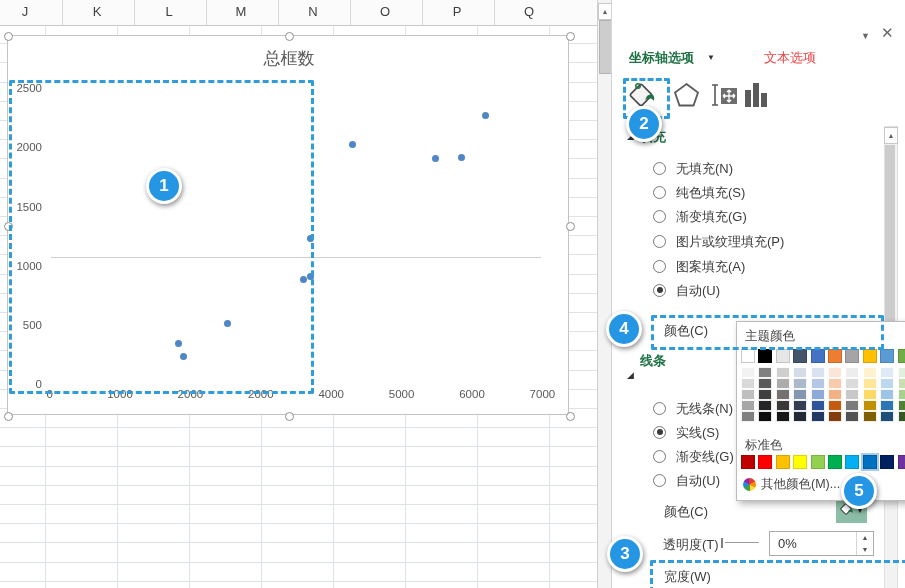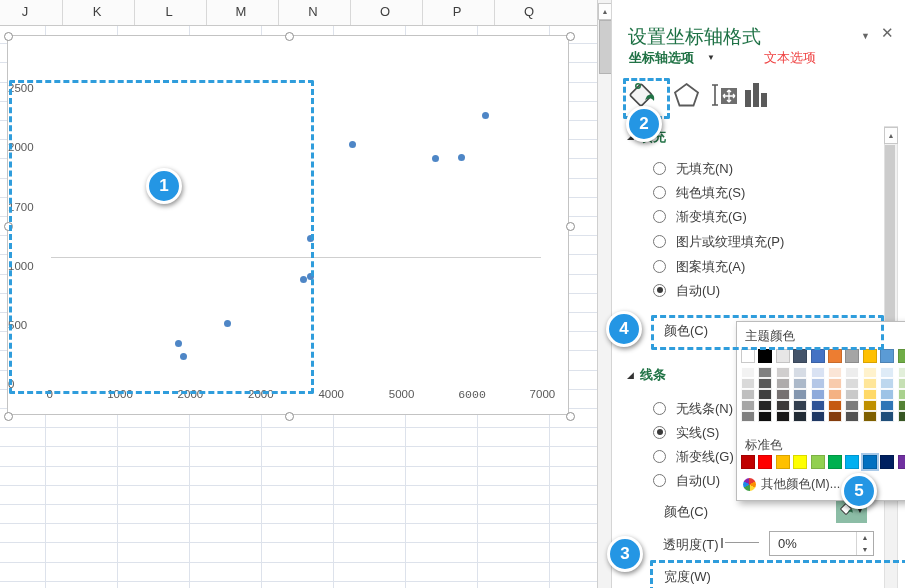--- a/index.html
+++ b/index.html
@@ -22,21 +22,21 @@
       background:#fdfdfd;border:1px solid #c8c8c8;color:#5f5f5f;}
   #ws-up{left:598px;top:3px;width:12px;height:15px;font-size:7px;}
   #ws-thumb{left:599px;top:20px;width:11px;height:52px;background:#cdcdcd;border:1px solid #b3b3b3;}
   
   #chart{left:7px;top:35px;width:562px;height:380px;background:#fff;border:1px solid #c3c3c3;box-sizing:border-box;}
   #chart-title{position:absolute;left:0;top:11px;width:562px;text-align:center;
       font-size:17px;color:#595959;}
   .handle{position:absolute;width:9px;height:9px;border-radius:50%;background:#fff;border:1px solid #8f8f8f;box-sizing:border-box;}
   .tick{position:absolute;font-size:11.5px;color:#595959;}
   .xlab{width:44px;margin-left:-22px;text-align:center;top:352px;}
-  .ylab{width:34px;left:0;}
+  .ylab{width:34px;text-align:right;left:0;}
   #gridline{position:absolute;left:43px;top:221px;width:490px;height:1px;background:#cfcfcf;}
   .pt{position:absolute;width:7px;height:7px;border-radius:50%;}
   
   #pane-sep{left:611px;top:0;width:1px;height:588px;background:#d5d5d5;}
   #pane{left:612px;top:0;width:293px;height:588px;background:#fff;}
   #pane-title{left:628px;top:24px;font-size:19px;color:#1e7145;}
   #pane-title-chevron{left:861px;top:31px;font-size:9px;color:#666;}
   #pane-close{left:881px;top:24px;font-size:15px;color:#666;}
   #tab-axis{left:629px;top:49px;font-size:13px;font-weight:bold;color:#217346;}
   #tab-axis-chevron{left:707px;top:53px;font-size:8px;color:#333;}
@@ -102,34 +102,35 @@
       <div class="colh" style="left: 313px;">N</div>
       <div class="colsep" style="left: 349.7px;"></div>
       <div class="colh" style="left: 385px;">O</div>
       <div class="colsep" style="left: 421.7px;"></div>
       <div class="colh" style="left: 457px;">P</div>
       <div class="colsep" style="left: 493.7px;"></div>
       <div class="colh" style="left: 529px;">Q</div>
     </div>
 
   <div class="abs" id="chart">
+    <div id="chart-title">总框数</div>
     <div id="gridline" style="top: 221px;"></div>
     <div id="plot"></div>
   <div class="tick xlab" style="left: 41.6px;">0</div>
       <div class="tick xlab" style="left: 112px;">1000</div>
       <div class="tick xlab" style="left: 182.4px;">2000</div>
       <div class="tick xlab" style="left: 252.8px;">2000</div>
       <div class="tick xlab" style="left: 323.2px;">4000</div>
       <div class="tick xlab" style="left: 393.6px;">5000</div>
-      <div class="tick xlab" style="left: 464px; font-family: Liberation Mono, monospace;">6000</div>
+      <div class="tick xlab" style="left: 464px;">6000</div>
       <div class="tick xlab" style="left: 534.4px;">7000</div>
       <div class="tick ylab" style="top: 342.3px;">0</div>
       <div class="tick ylab" style="top: 283.04px;">500</div>
       <div class="tick ylab" style="top: 223.78px;">1000</div>
-      <div class="tick ylab" style="top: 164.52px;">1700</div>
+      <div class="tick ylab" style="top: 164.52px;">1500</div>
       <div class="tick ylab" style="top: 105.26px;">2000</div>
       <div class="tick ylab" style="top: 46px;">2500</div>
       <div class="pt" style="left: 166.932px; top: 304.318px; background: rgb(78, 134, 198);"></div>
       <div class="pt" style="left: 171.86px; top: 317.355px; background: rgb(78, 134, 198);"></div>
       <div class="pt" style="left: 215.508px; top: 284.17px; background: rgb(78, 134, 198);"></div>
       <div class="pt" style="left: 292.244px; top: 240.317px; background: rgb(78, 134, 198);"></div>
       <div class="pt" style="left: 298.58px; top: 236.762px; background: rgb(78, 134, 198);"></div>
       <div class="pt" style="left: 299.284px; top: 198.835px; background: rgb(78, 134, 198);"></div>
       <div class="pt" style="left: 340.82px; top: 105.204px; background: rgb(78, 134, 198);"></div>
       <div class="pt" style="left: 423.892px; top: 119.427px; background: rgb(78, 134, 198);"></div>
@@ -144,21 +145,20 @@
       <div class="handle" style="left: 276.5px; top: 375.5px;"></div>
       <div class="handle" style="left: 557.5px; top: 375.5px;"></div>
     </div>
 
   <div class="abs" id="ws-scroll"></div>
   <div class="scroll-btn" id="ws-up">▲</div>
   <div class="abs" id="ws-thumb"></div>
 
   <div class="abs" id="pane-sep"></div>
   <div class="abs" id="pane"></div>
-  <div class="abs" id="pane-title">设置坐标轴格式</div>
   <div class="abs" id="pane-title-chevron">▼</div>
   <div class="abs" id="pane-close">✕</div>
   <div class="abs" id="tab-axis">坐标轴选项</div>
   <div class="abs" id="tab-axis-chevron">▼</div>
   <div class="abs" id="tab-text">文本选项</div>
 
   <div class="abs" style="left:629px;top:82px;">
     <svg width="32" height="28" viewBox="0 0 32 28">
       <rect x="4" y="5" width="16" height="16" rx="2" transform="rotate(-45 12 13)" fill="#f4f4f4" stroke="#4a4a4a" stroke-width="1.6"></rect>
       <path d="M18 14 C24 10 26 14 25 19 C22 15 20 16 16 18 Z" fill="#217346"></path>
@@ -199,21 +199,21 @@
       <div class="radio abs" style="top: 259.5px;"></div>
       <div class="rlabel abs" style="top: 258px;">图案填充(A)</div>
       <div class="radio abs" style="top: 283.5px;">
         <div class="dot"></div>
       </div>
       <div class="rlabel abs" style="top: 282px;">自动(U)</div>
     </div>
   <span class="plabel" style="left:664px;top:322px;">颜色(C)</span>
 
   <span class="abs sec-tri" style="left:627px;top:370px;">◢</span>
-  <span class="abs sec-h" style="left:640px;top:366px;text-align:right;">线条</span>
+  <span class="abs sec-h" style="left:640px;top:352px;text-align:right;">线条</span>
   <div id="line-radios">
       <div class="radio abs" style="top: 401.5px;"></div>
       <div class="rlabel abs" style="top: 400px;">无线条(N)</div>
       <div class="radio abs" style="top: 425.5px;">
         <div class="dot"></div>
       </div>
       <div class="rlabel abs" style="top: 424px;">实线(S)</div>
       <div class="radio abs" style="top: 449.5px;"></div>
       <div class="rlabel abs" style="top: 448px;">渐变线(G)</div>
       <div class="radio abs" style="top: 473.5px;"></div>

